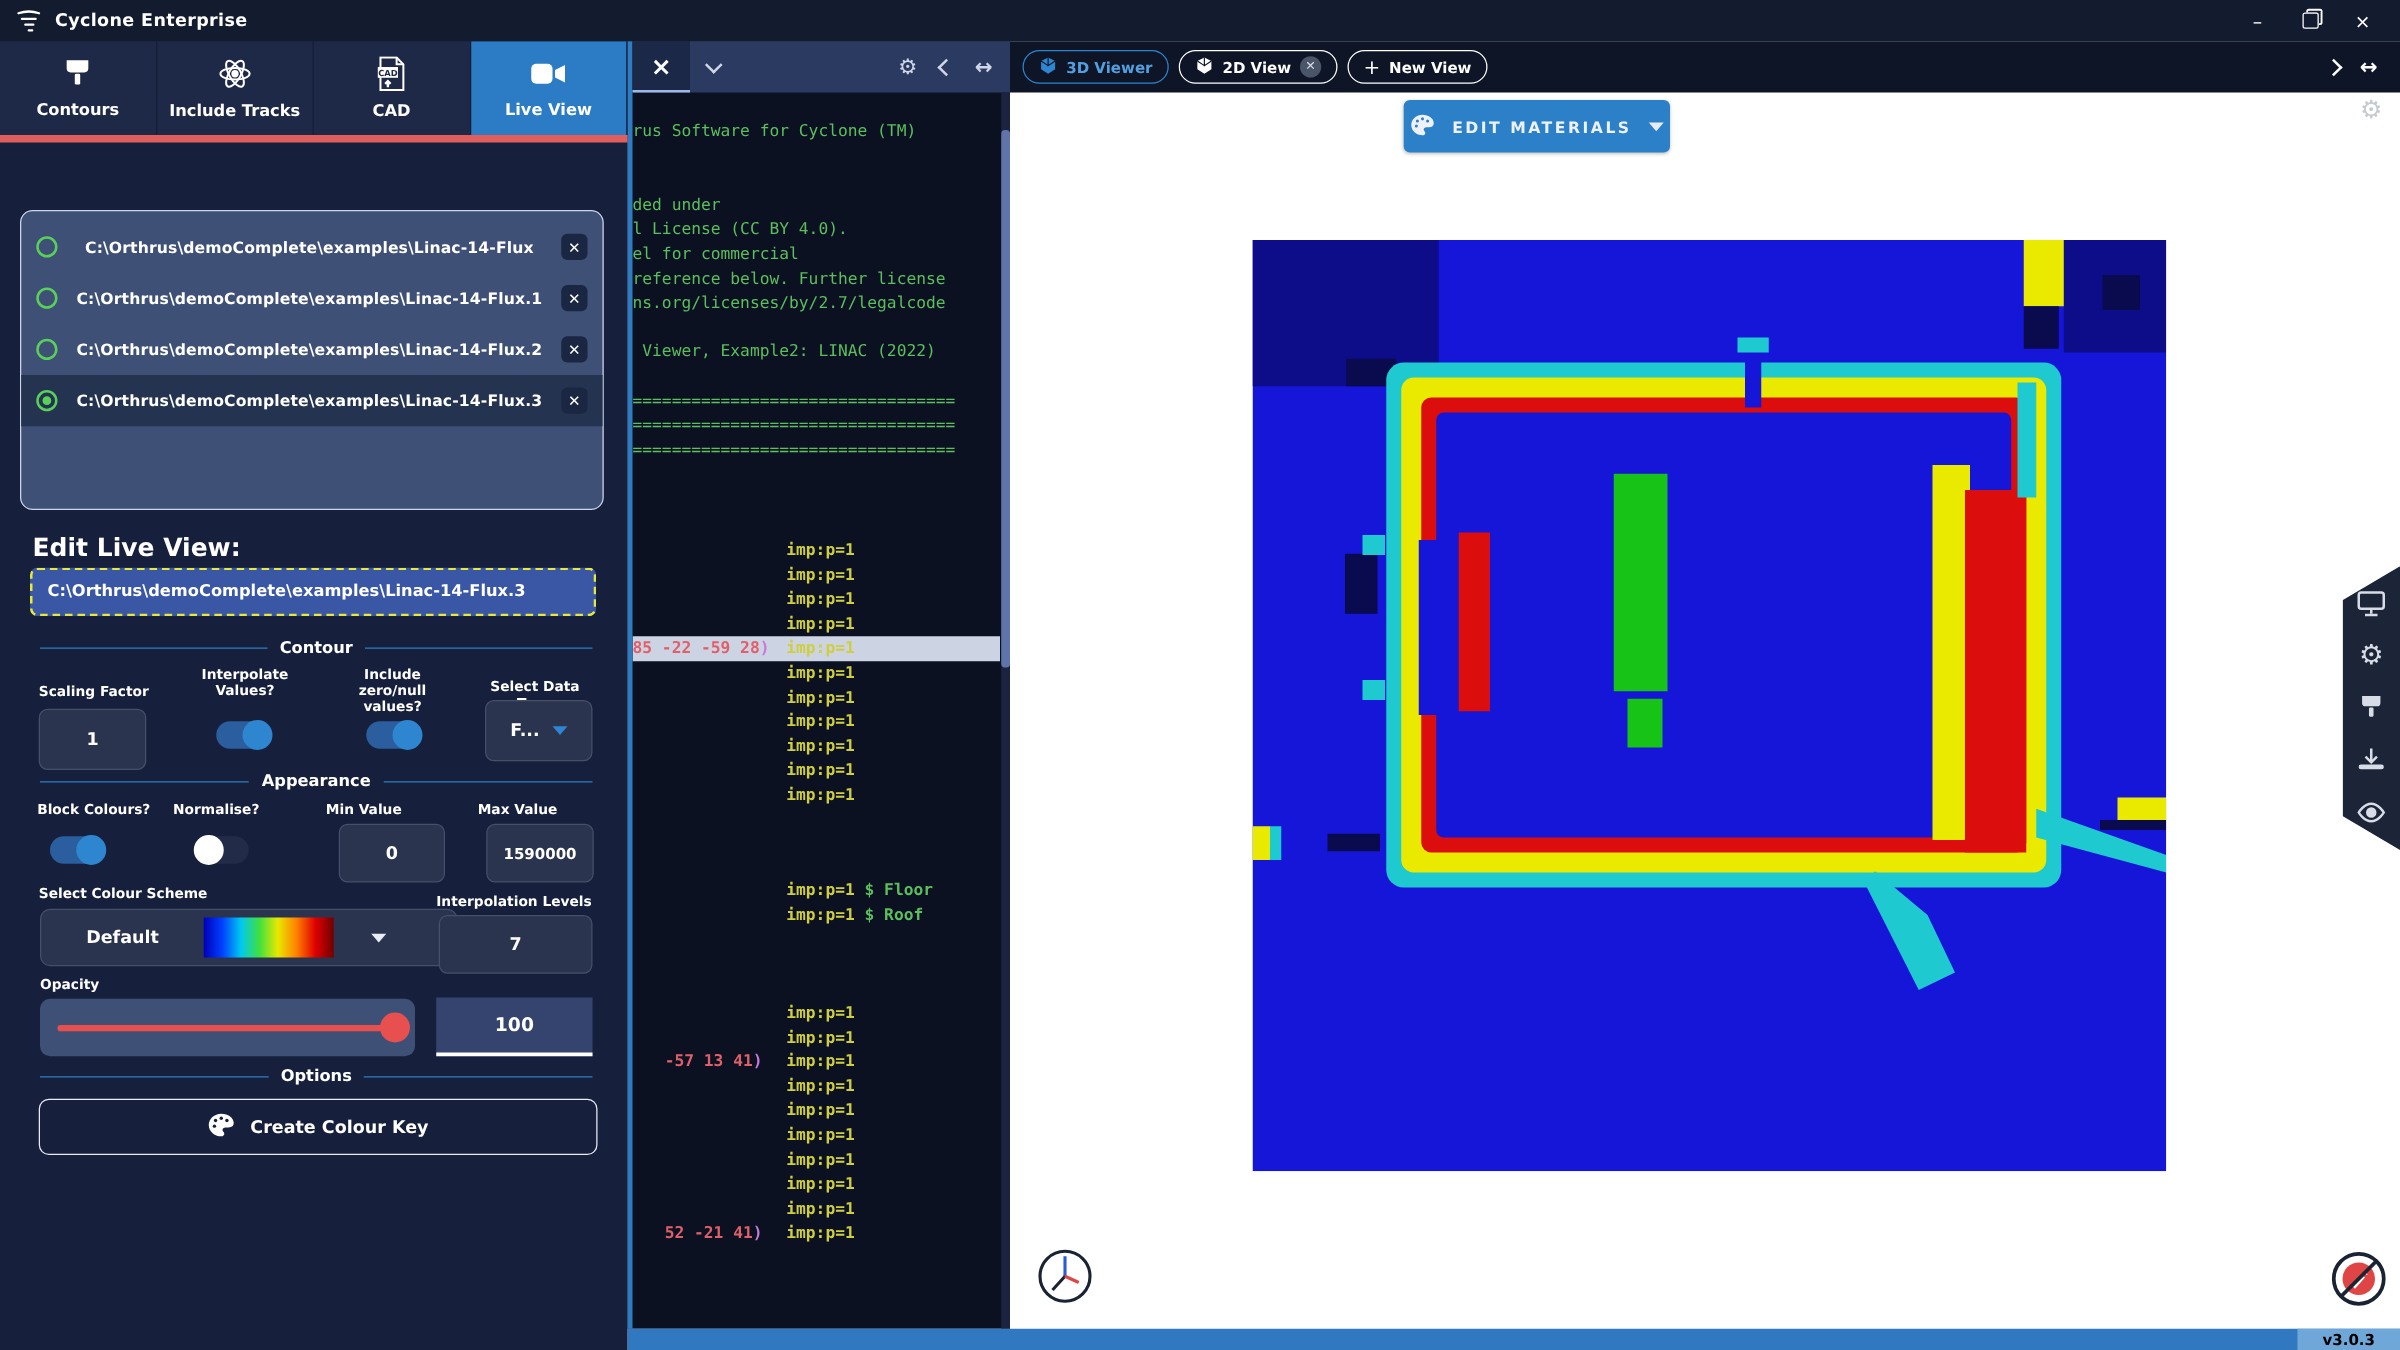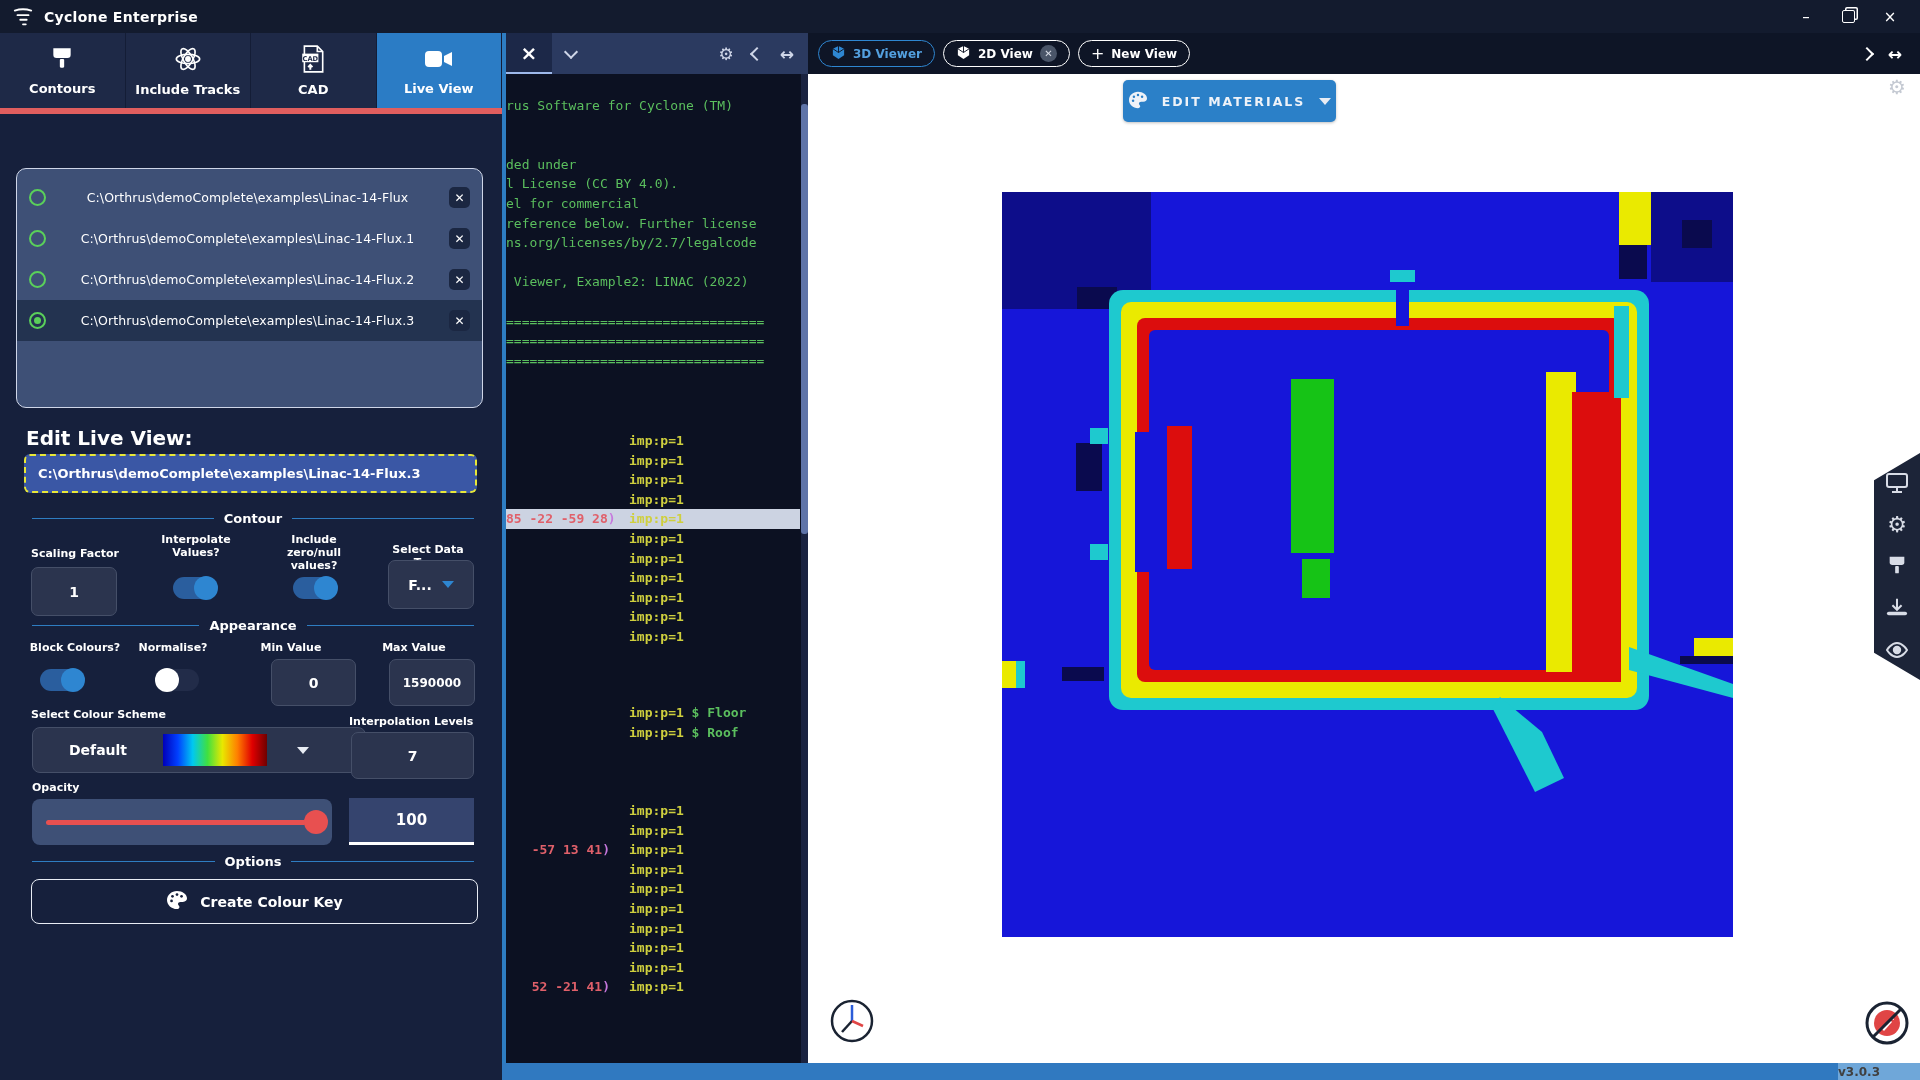--- a/index.html
+++ b/index.html
@@ -19,21 +19,21 @@
        background:#1e2947;border-right:1px solid #141d36;color:#fff;cursor:pointer}
   .tab.active{background:#2b7cc5}
   .tab .tlabel{font-size:13px;font-weight:bold}
   .redline{height:6px;background:#e05e5e}
   .file-panel{position:absolute;left:16px;right:19px;top:135px;height:240px;background:#3e5076;
       border:1px solid #cfd6e8;border-radius:10px;padding:8px 0;box-sizing:border-box}
   .file-row{height:41px;display:flex;align-items:center;padding:0 12px;cursor:pointer}
   .file-row.selected{background:#233350}
   .radio{width:17px;height:17px;border-radius:50%;border:2.5px solid #5ad05a;box-sizing:border-box;flex:0 0 auto;position:relative}
   .radio.checked::after{content:"";position:absolute;left:2.5px;top:2.5px;width:7px;height:7px;border-radius:50%;background:#5ad05a}
-  .file-row .fpath{flex:1;text-align:center;font-size:12.5px;font-weight:normal;letter-spacing:.1px}
+  .file-row .fpath{flex:1;text-align:center;font-size:12.5px;font-weight:bold;letter-spacing:.1px}
   .xbtn{width:21px;height:21px;border-radius:5px;background:#1b2742;display:flex;align-items:center;justify-content:center;
         font-size:12px;color:#fff;flex:0 0 auto;cursor:pointer}
   .elv-heading{position:absolute;left:26px;top:393px;font-size:20px;font-weight:bold}
   .elv-input{position:absolute;left:24px;top:421px;width:453px;height:39px;box-sizing:border-box;background:#3a57a5;
       border:2px dashed #e8e838;border-radius:6px;display:flex;align-items:center;padding:0 12px;font-size:13px;font-weight:bold}
   .divider{position:absolute;left:32px;right:28px;display:flex;align-items:center;gap:10px}
   .divider .dline{flex:1;height:0;border-top:1.5px solid #2e7dc2}
   .divider .dlabel{font-size:13px;font-weight:bold}
   .slabel{position:absolute;font-size:11px;font-weight:bold;text-align:center}
   .ctlbox{position:absolute;background:#2b344e;border:1px solid #454f68;border-radius:7px;display:flex;
@@ -92,22 +92,22 @@
   .faint-gear{position:absolute;right:14px;top:42px;font-size:20px;color:#c4c9d2}
   .map{position:absolute;left:194px;top:159px;width:731px;height:745px}
   .gizmo{position:absolute;left:21px;top:965px;width:46px;height:46px}
   .nodraw{position:absolute;right:10px;top:967px;width:46px;height:46px}
   
   .tool-rail{position:absolute;right:0;top:453px;width:46px;height:227px;background:#1c2438;z-index:55;
       clip-path:polygon(0 12%,100% 0,100% 100%,0 88%);display:flex;flex-direction:column;align-items:center;justify-content:space-evenly}
   .rail-icon{width:26px;height:24px;display:flex;align-items:center;justify-content:center;color:#d8dce6;cursor:pointer}
   
   .statusbar{position:absolute;left:502px;right:0;bottom:0;height:17px;background:#3079c0;z-index:45}
-  .version-seg{position:absolute;right:0;top:0;bottom:0;width:82px;background:#6fa7d9;display:flex;align-items:center;justify-content:flex-start;
-      font-size:12px;font-weight:bold;color:#404040}
+  .version-seg{position:absolute;right:0;top:0;bottom:0;width:82px;background:#6fa7d9;display:flex;align-items:center;justify-content:center;
+      font-size:12px;font-weight:bold;color:#000000}
 </style>
 </head>
 <body>
 
 <div class="titlebar">
   <span class="logo">
     <svg width="22" height="22" viewBox="0 0 24 24">
         <g stroke="#fff" stroke-width="2" stroke-linecap="round" fill="none">
       <path d="M3 5 Q12 2 21 5"></path>
           <path d="M6 10 H18"></path>

